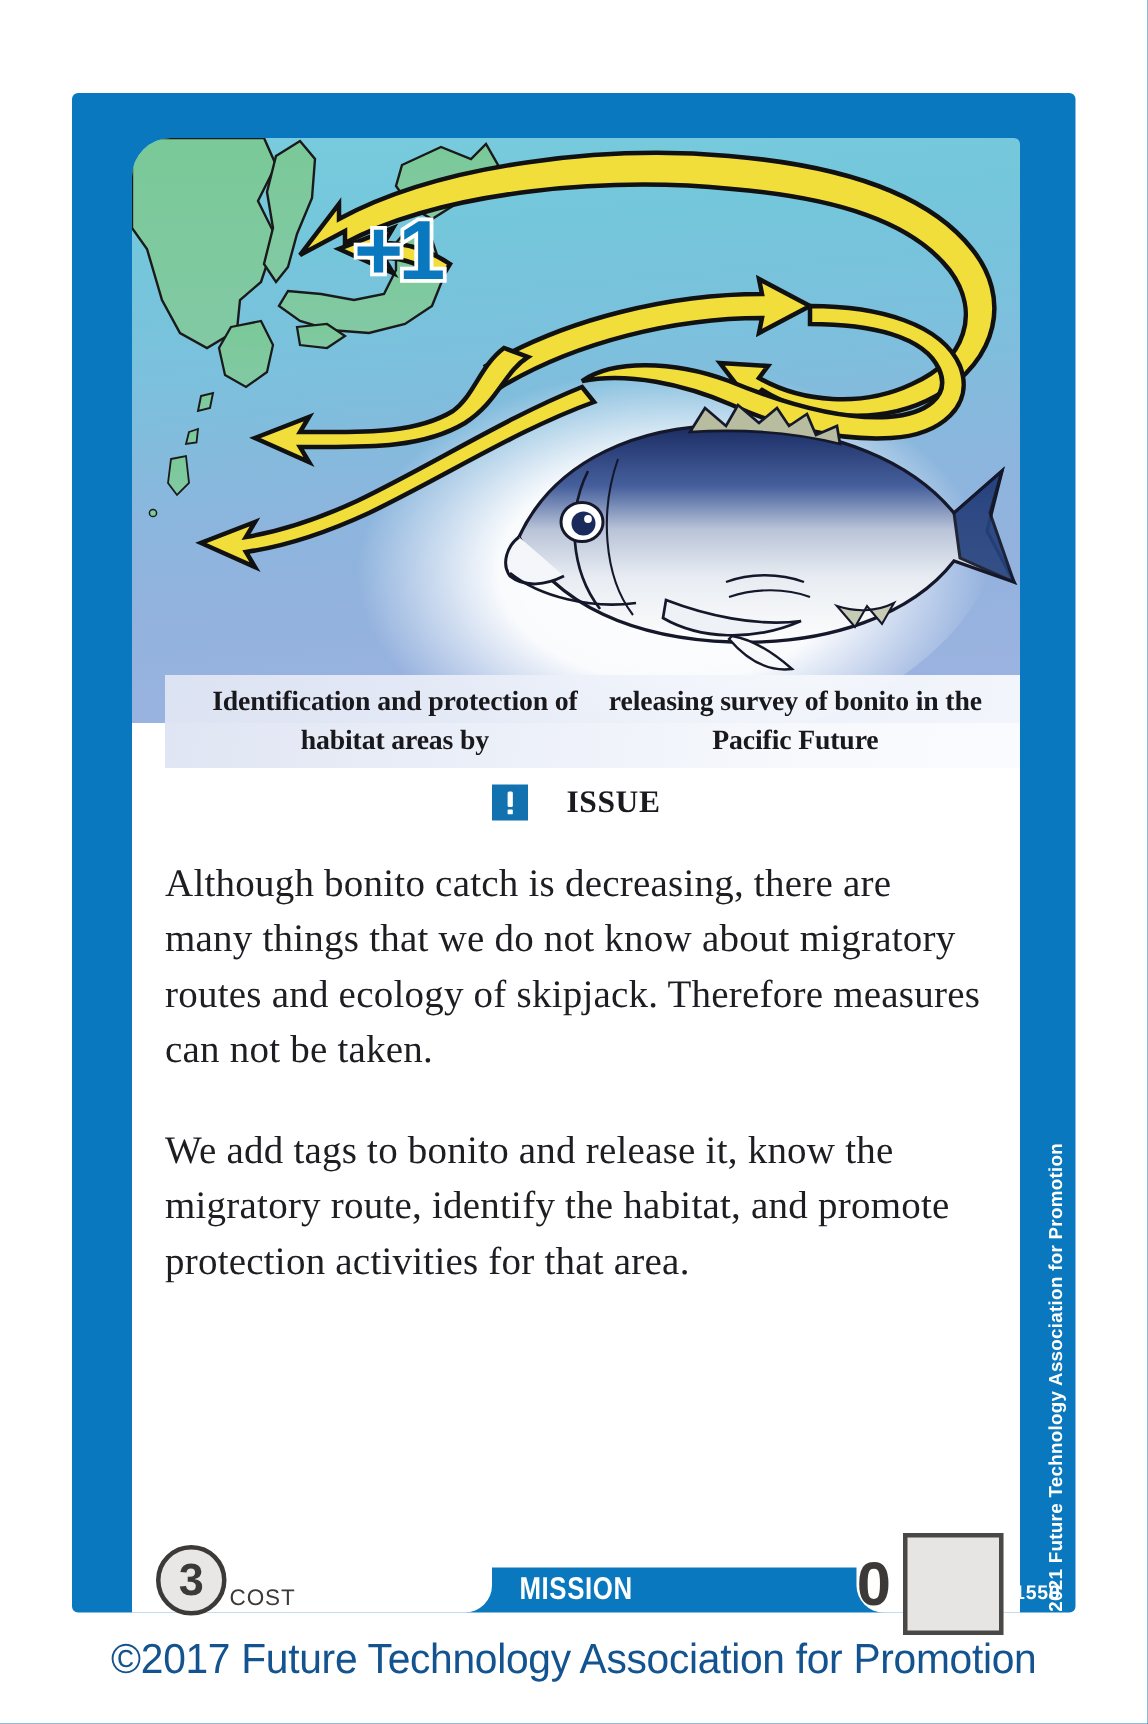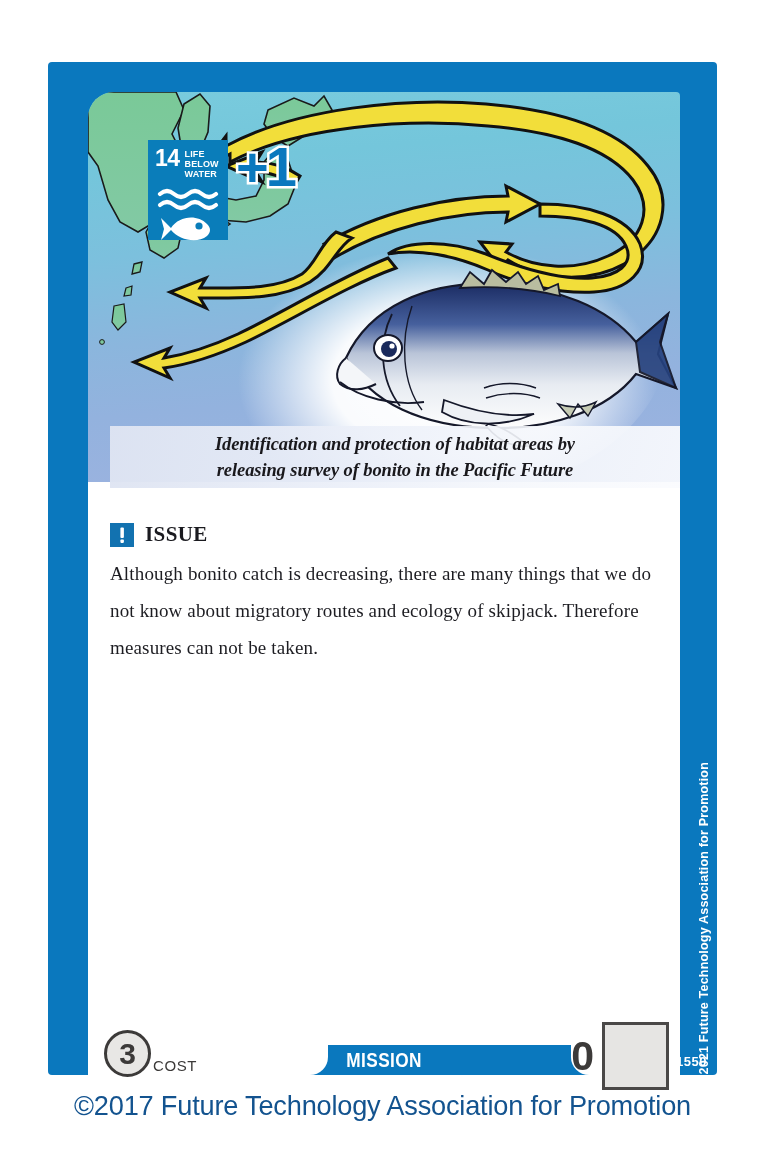--- a/index.html
+++ b/index.html
@@ -70,65 +70,64 @@
     color: #0a78be; line-height: 56px;
     letter-spacing: -3px;
     z-index: 6;
     -webkit-text-stroke: 5px #ffffff;
     paint-order: stroke fill;
   }
 
   
   #title-banner {
     position: absolute;
-    left: 62px; top: 364px;
+    left: 62px; top: 388px;
     width: 570px; height: 62px;
     background: linear-gradient(100deg, rgba(222,228,242,.97) 0%,
                 rgba(236,240,249,.93) 45%,
                 rgba(246,248,252,.90) 75%,
                 rgba(250,251,254,.92) 100%);
     z-index: 7;
-    display: flex; flex-direction: column;
+    display: flex; flex-direction: row;
     align-items: center; justify-content: center;
     padding: 0 18px;
-    font-style: italic;
   }
   .title-line {
     font-family: "Liberation Serif", serif;
     font-weight: bold; font-size: 18.5px;
     line-height: 26px; color: #19181c;
     text-align: center; letter-spacing: -0.1px;
   }
 
   
   #body-panel {
     position: absolute;
     left: 40px; top: 420px;
     width: 592px; height: 538px;
     background: #ffffff;
   }
   #body-inner { padding: 40px 22px 0 22px; }
 
-  .sec-head { display: flex; align-items: center; gap: 11px; }
+  .sec-head { display: flex; align-items: center; gap: 26px; justify-content: center; }
   .sec-icon {
     width: 24px; height: 24px; background: #1272b0;
     display: flex; align-items: center; justify-content: center;
     flex: 0 0 auto;
   }
   .sec-icon svg { display: block; }
   .sec-label {
     font-family: "Liberation Serif", serif;
     font-weight: bold; font-size: 21px; color: #1a1a1f;
     letter-spacing: 0.4px;
   }
   .sec-body {
     font-family: "Liberation Serif", serif;
-    font-size: 19px; line-height: 37px;
+    font-size: 26px; line-height: 37px;
     color: #1d1d22; letter-spacing: 0.15px;
-    margin-top: 8px;
+    margin-top: 23px;
   }
   #solution-block { margin-top: 30px; }
 
   
   #bottom-strip {
     position: absolute;
     left: 40px; top: 958px;
     width: 592px; height: 25px;
     background: #ffffff;
   }
@@ -349,38 +348,20 @@
                  C 414 336 378 334 354 320 Z" fill="#eef1f5" stroke="#15182a" stroke-width="1.8"></path>
 
         <path d="M398 334 C 410 348 424 356 440 354
                  C 424 340 412 334 400 332 Z" fill="#f6f8fa" stroke="#15182a" stroke-width="1.6"></path>
 
         <path d="M470 312 L482 326 L490 312 L500 324 L508 310
                  C 496 316 482 316 470 312 Z" fill="#c6cbb4" stroke="#15182a" stroke-width="1.4"></path>
       </g>
     </svg>
 
-    <div id="sdg-badge">
-      <div id="sdg-top">
-        <span id="sdg-num">14</span>
-        <span id="sdg-words">LIFE
-BELOW WATER</span>
-      </div>
-      <div id="sdg-glyph">
-        <svg width="66" height="56" viewBox="0 0 66 56">
-          <g fill="none" stroke="#ffffff" stroke-width="4.2" stroke-linecap="round">
-            <path d="M5 8 q7 -6 14 0 q7 6 14 0 q7 -6 14 0 q7 6 14 0"></path>
-            <path d="M5 19 q7 -6 14 0 q7 6 14 0 q7 -6 14 0 q7 6 14 0"></path>
-          </g>
-          <path d="M16 42 C 24 30 42 28 52 38 C 56 42 56 46 52 50
-                   C 42 58 24 54 16 44 L 6 54 L 9 43 L 6 32 Z" fill="#ffffff"></path>
-          <circle cx="44" cy="40" r="3.6" fill="#0a7dba"></circle>
-        </svg>
-      </div>
-    </div>
 
     <div id="plus-one">+1</div>
   </div>
 
   <div id="body-panel">
     <div id="body-inner">
 
       <div>
         <div class="sec-head">
           <span class="sec-icon">
@@ -388,20 +369,21 @@
               <rect x="10.4" y="4.6" width="3.5" height="10.4" rx="1" fill="#ffffff"></rect>
               <rect x="10.4" y="16.6" width="3.5" height="3.3" rx="0.8" fill="#ffffff"></rect>
             </svg>
           </span>
           <span class="sec-label">ISSUE</span>
         </div>
         <p class="sec-body">Although bonito catch is decreasing, there are many things that we do not know about migratory routes and ecology of skipjack. Therefore measures can not be taken.</p>
       </div>
 
       <div id="solution-block">
+        <p class="sec-body">We add tags to bonito and release it, know the migratory route, identify the habitat, and promote protection activities for that area.</p>
       </div>
 
     </div>
   </div>
 
   <div id="title-banner">
     <div class="title-line">Identification and protection of habitat areas by</div>
     <div class="title-line">releasing survey of bonito in the Pacific Future</div>
   </div>
 

